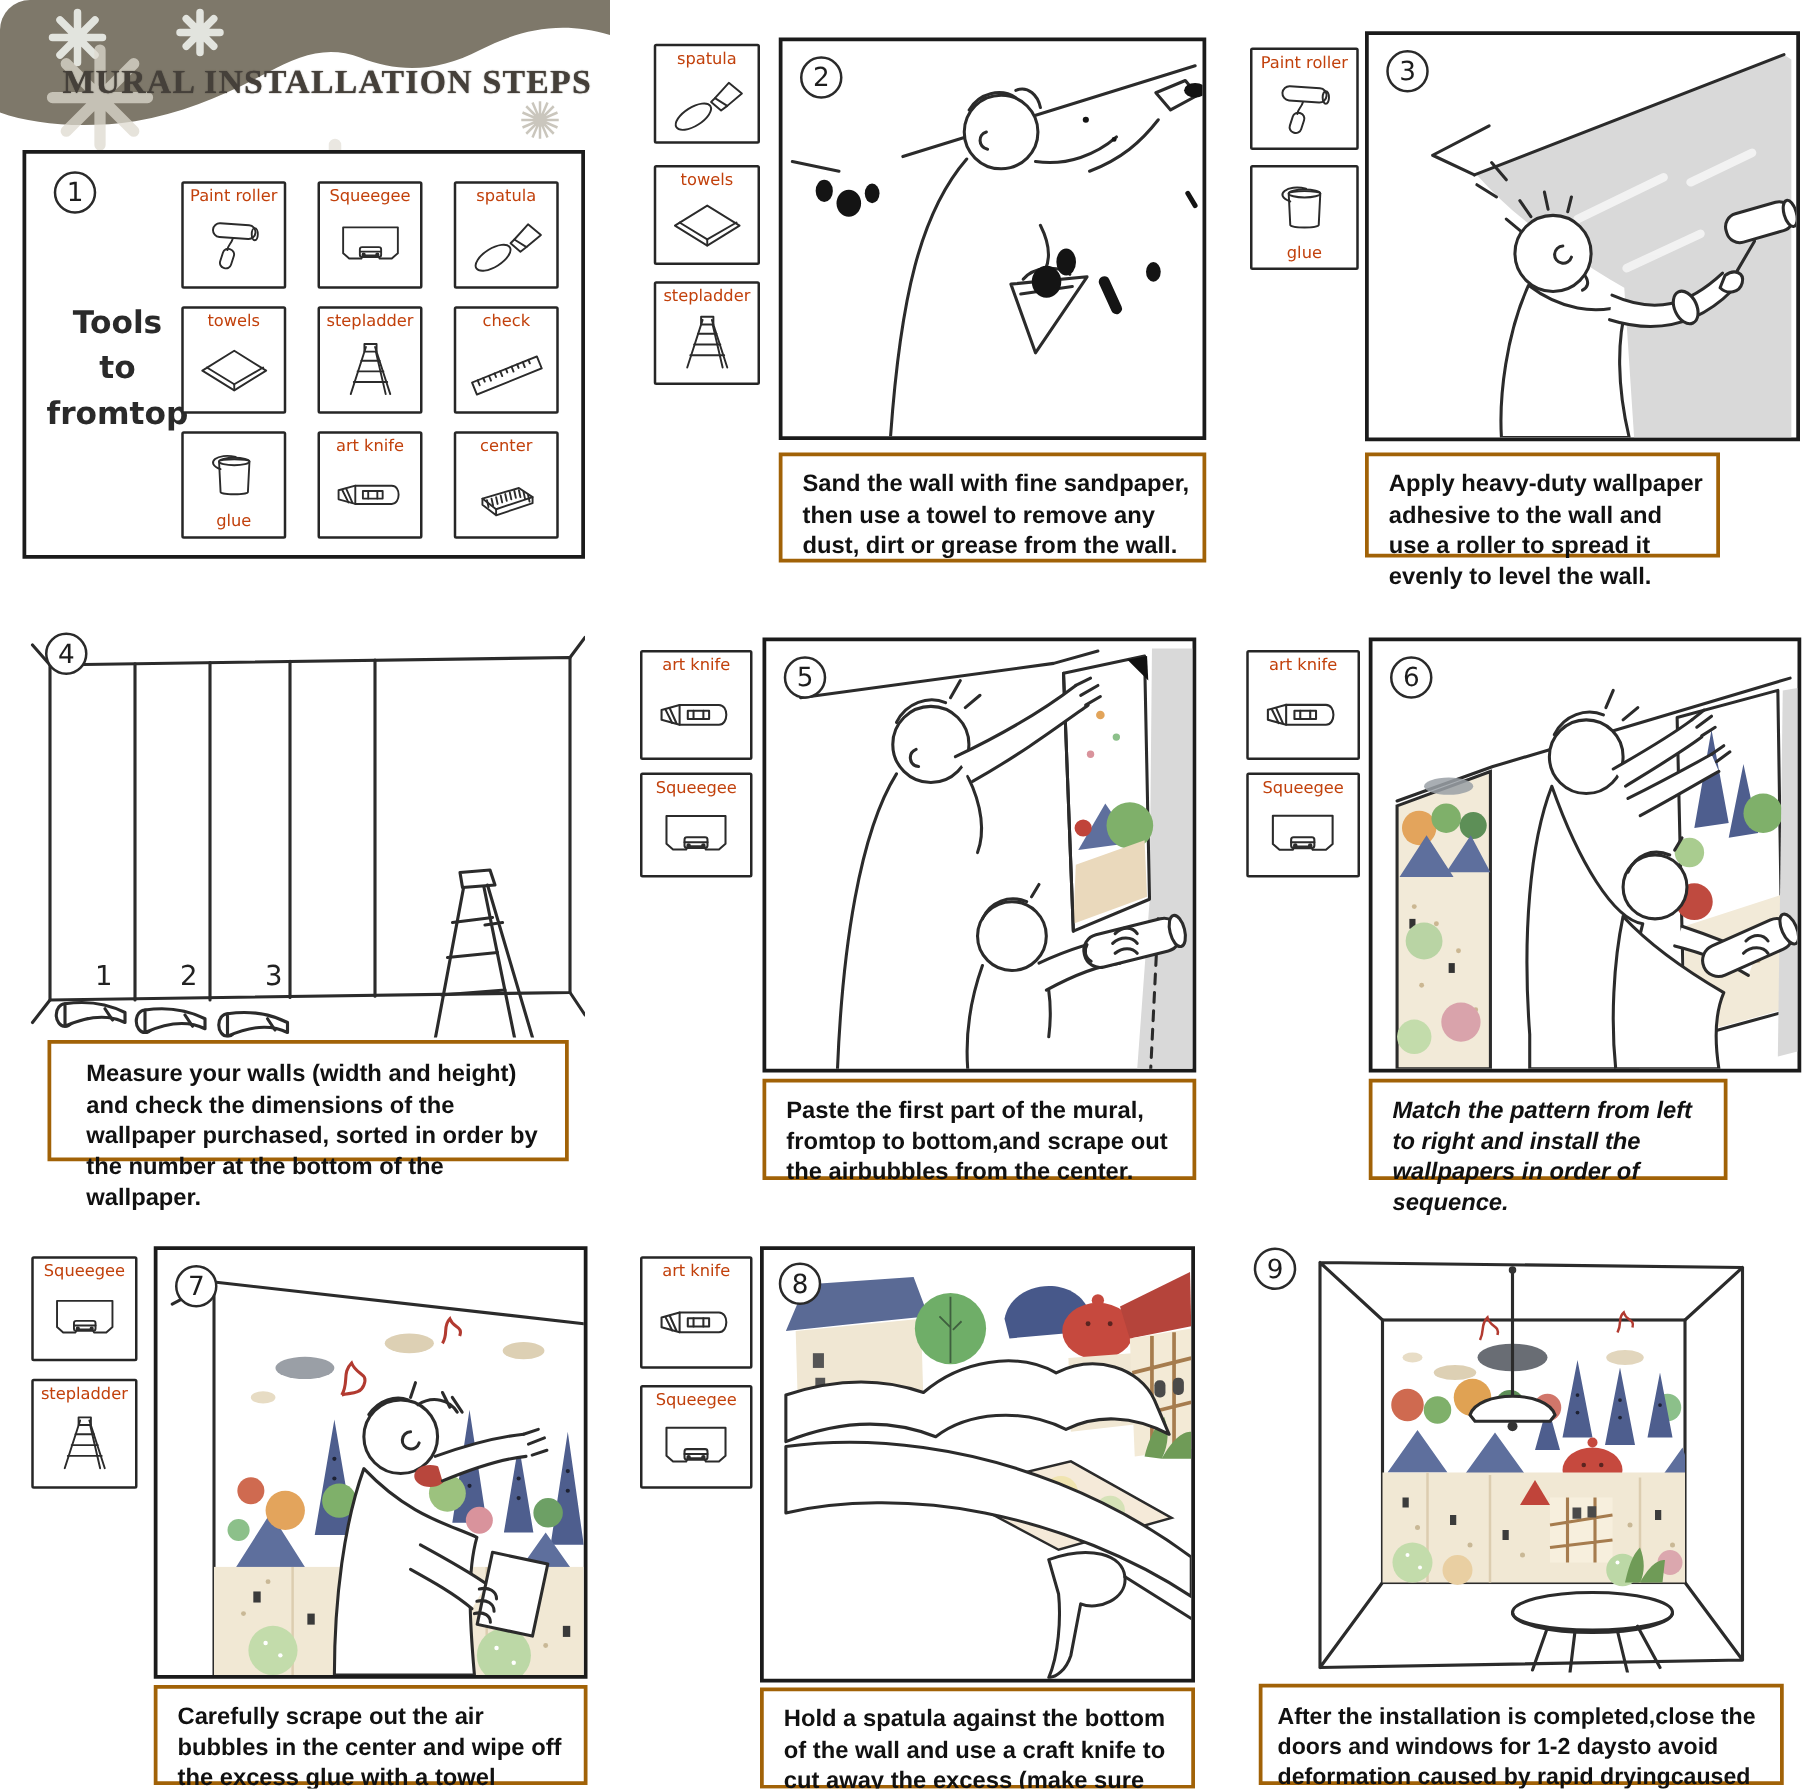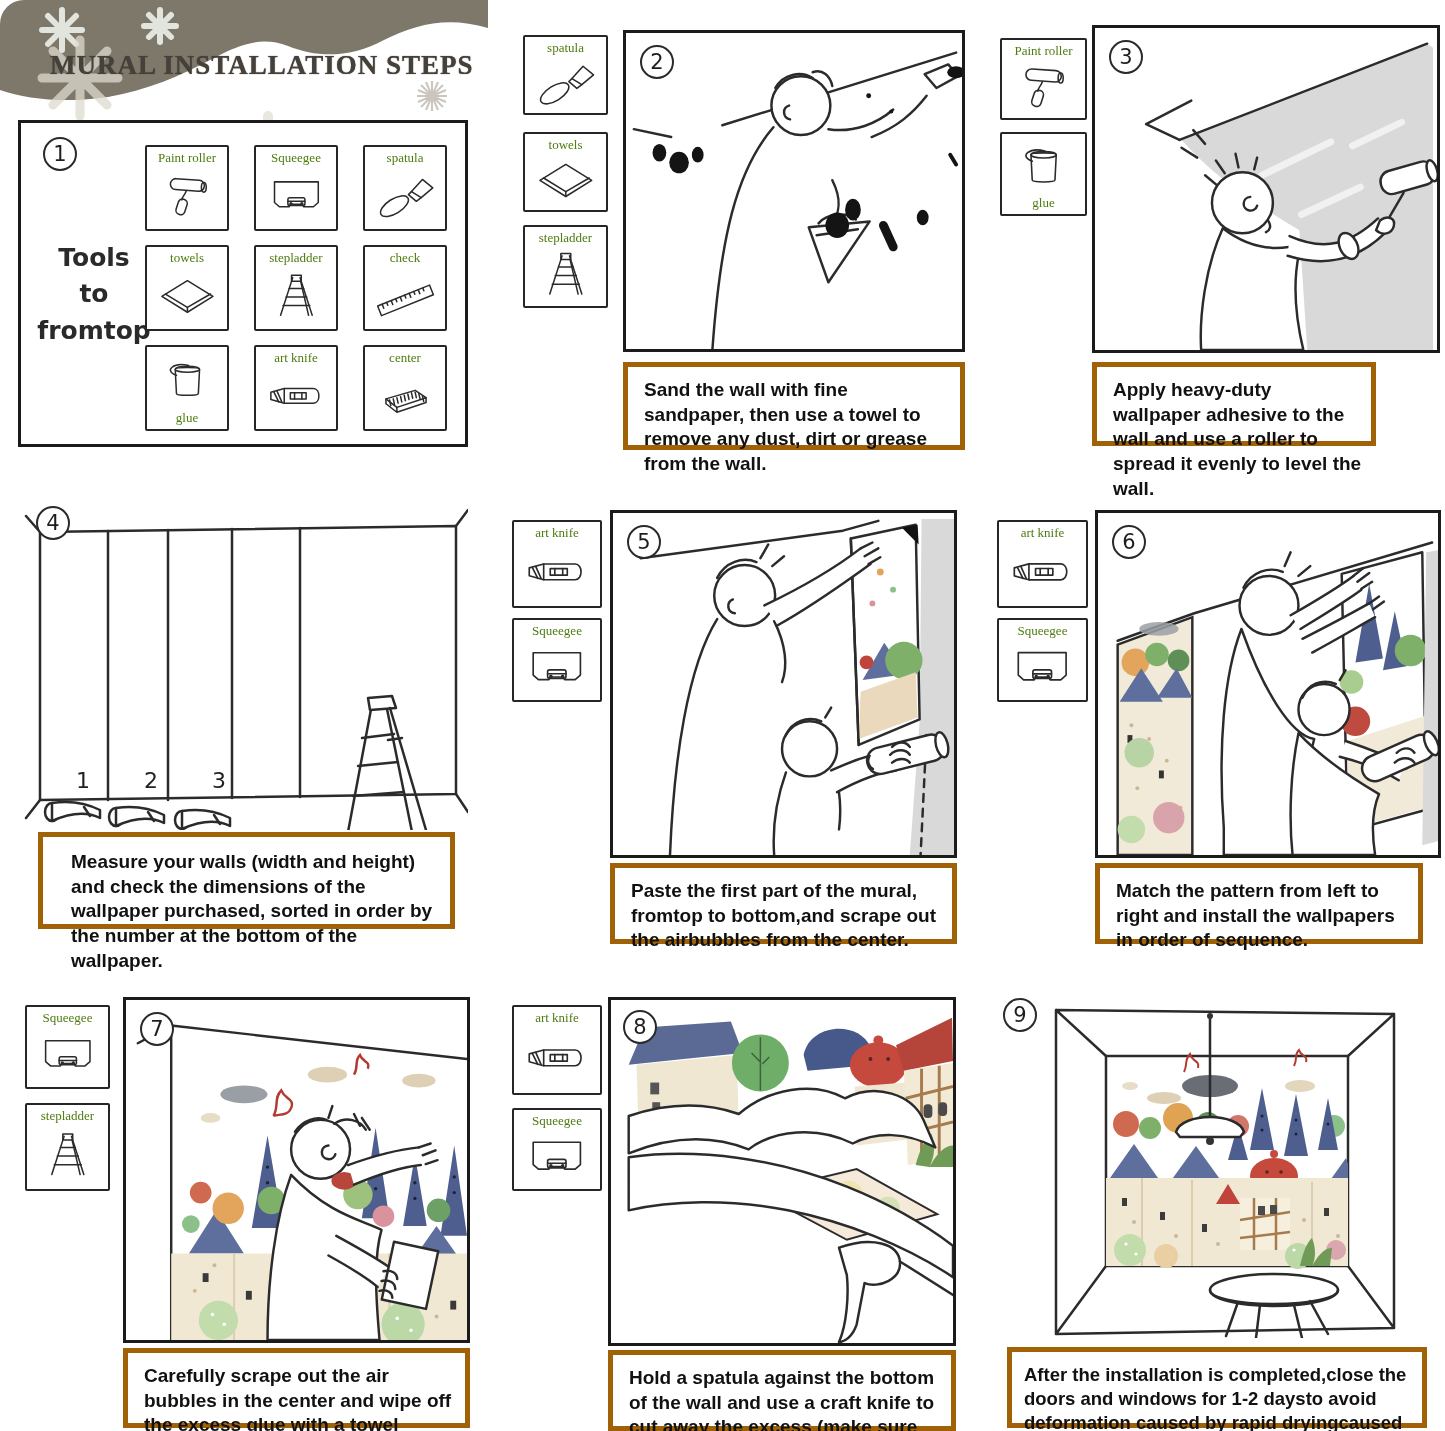--- a/index.html
+++ b/index.html
@@ -7,27 +7,27 @@
         font-family:"DejaVu Sans",sans-serif;color:#222;border-radius:24px;}
   .abs{position:absolute;}
   
   .banner-svg{position:absolute;left:0;top:0;}
   .page-title{position:absolute;left:50px;top:50px;width:420px;
       font-family:"Liberation Serif","DejaVu Serif",serif;font-weight:bold;
       font-size:27px;letter-spacing:1px;color:#45403a;white-space:nowrap;
       text-shadow:0 0 1px #45403a;}
   
   .panel-box{position:absolute;border:3px solid #1b1b1b;background:#fff;box-sizing:border-box;}
-  .caption-box{position:absolute;border:5px solid #a16207;background:#fff;box-sizing:border-box;
+  .caption-box{position:absolute;border:3px solid #a16207;background:#fff;box-sizing:border-box;
       padding:11px 8px 6px 16px;font-family:"Liberation Sans",sans-serif;font-weight:bold;
       font-size:19px;line-height:1.3;color:#111;}
   .toolbox{position:absolute;border:2.5px solid #262626;background:#fff;box-sizing:border-box;
       display:flex;flex-direction:column;align-items:center;padding:4px 2px 2px 2px;border-radius:2px;}
   .toolbox.rev{flex-direction:column-reverse;padding:2px 2px 4px 2px;text-align:right;}
-  .tlabel{font-size:13px;color:#4d7c0f;white-space:nowrap;line-height:1.1;font-family:Liberation Serif, serif;}
+  .tlabel{font-size:13px;color:#c2410c;white-space:nowrap;line-height:1.1;}
   .ticon{width:80%;flex:1;}
   .stepnum{position:absolute;width:34px;height:34px;border:2.5px solid #2a2a2a;border-radius:50%;
       display:flex;align-items:center;justify-content:center;font-size:21px;color:#1d1d1d;
       background:#fff;z-index:5;box-sizing:border-box;}
   .tools-heading{position:absolute;left:14px;top:88px;width:118px;text-align:center;
       font-size:25px;font-weight:bold;color:#2a2a2a;line-height:1.45;margin-top:29px;}
   .tools-grid{position:absolute;left:124px;top:22px;width:302px;height:286px;display:grid;
       grid-template-columns:repeat(3,84px);grid-template-rows:repeat(3,86px);gap:14px 25px;}
   .tools-grid .toolbox{position:relative;width:84px;height:86px;}
   .ill{position:absolute;left:0;top:0;width:100%;height:100%;}
@@ -447,21 +447,21 @@
       <path class="ln" d="M208 188 C214 174 228 168 242 174 M246 170 l6 -10"></path>
       <path fill="#fff" d="M252 232 C276 240 296 248 312 256 L306 272 C290 262 270 254 246 248 Z"></path>
       <path class="ln" d="M252 232 C276 240 296 248 312 256 M246 248 C270 254 290 262 306 272"></path>
       <g transform="rotate(-24 306 248)">
           <rect class="fw" x="266" y="236" width="78" height="26" rx="13"></rect>
           <ellipse class="fw" cx="342" cy="249" rx="6" ry="13"></ellipse>
         </g>
       <path class="ln" d="M304 244 c6 -6 14 -6 18 0 m-20 10 c6 -6 16 -6 20 0"></path>
     </svg>
   </div>
-  <div class="caption-box" style="left:1095px;top:863px;width:328px;height:81px;">Match the pattern from left to right and install the wallpapers in order of sequence.</div>
+  <div class="caption-box" style="left:1095px;top:863px;width:287px;height:81px;font-style:italic;">Match the pattern from left to right and install the wallpapers in order of sequence.</div>
 
   <div class="toolbox" style="left:25px;top:1005px;width:85px;height:84px;">
     <span class="tlabel">Squeegee</span>
     <svg class="ticon" viewBox="0 0 100 70">
         <g class="ln" stroke-width="3">
           <path d="M14 12 H86 V46 L78 53 H62 L60 49 H40 L38 53 H22 L14 46 Z"></path>
           <rect x="36" y="38" width="28" height="13" rx="3"></rect>
           <path d="M36 44 h28"></path>
           <circle cx="41" cy="48" r="1.5" fill="#2b2b2b"></circle>
           <circle cx="59" cy="48" r="1.5" fill="#2b2b2b"></circle>

